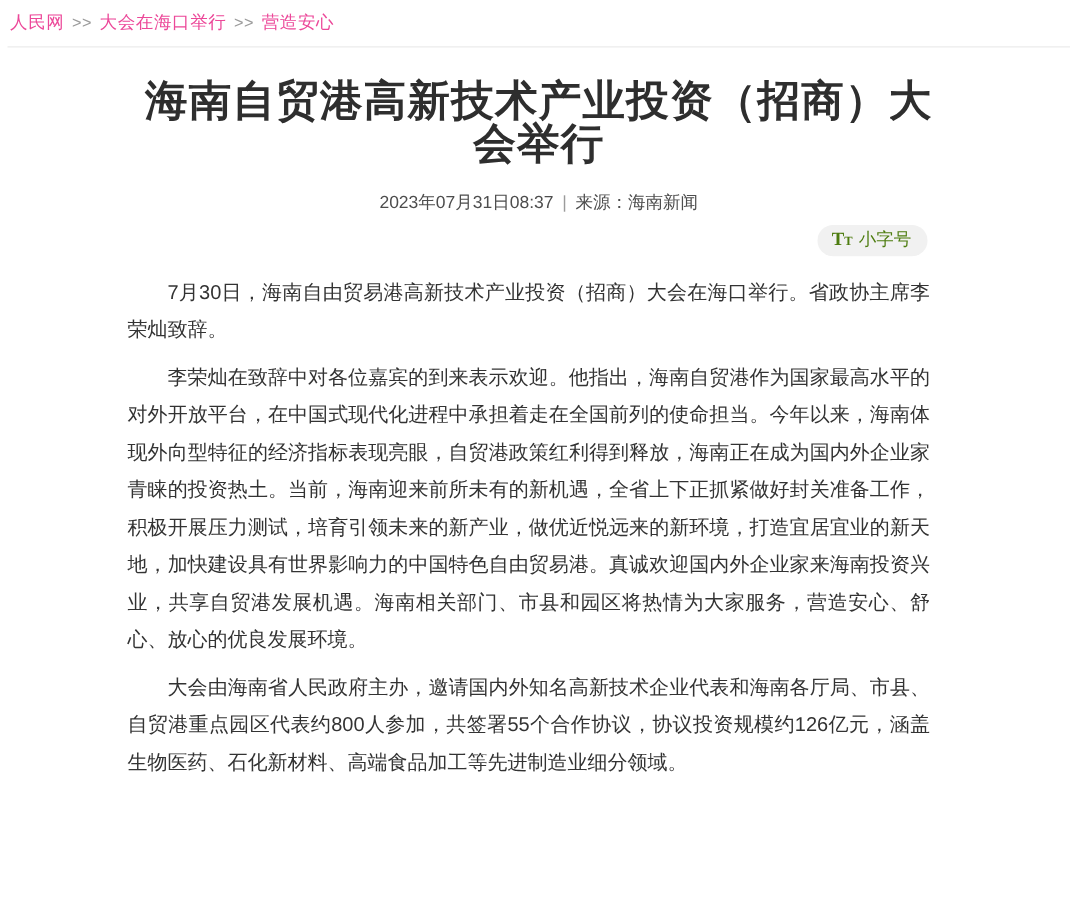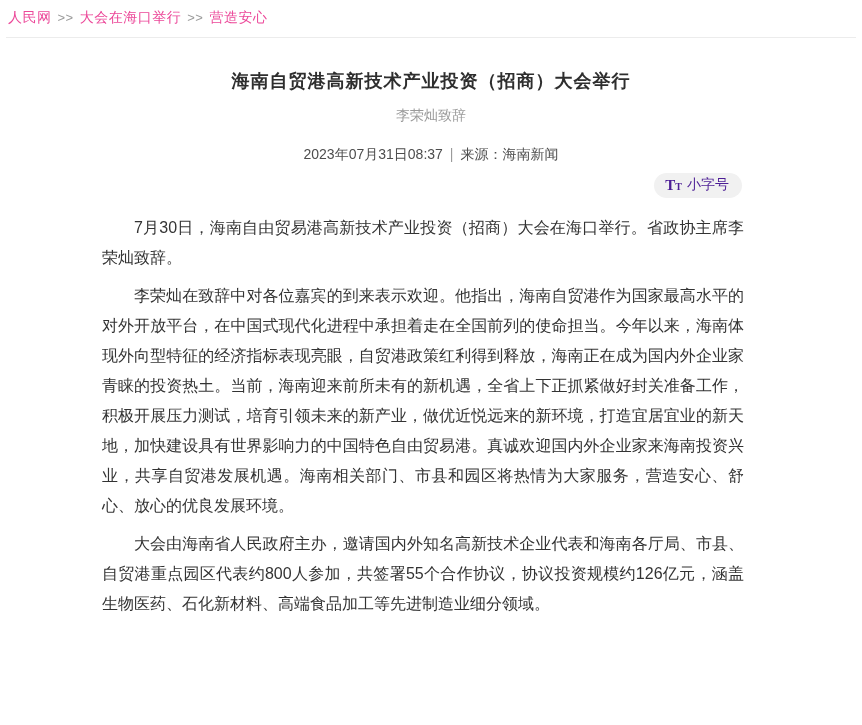--- a/index.html
+++ b/index.html
@@ -35,21 +35,21 @@
     margin: 2px 6px 0 6px;
   }
   
   .content {
     width: 658px;
     margin: 0 auto;
   }
   .article-title {
     margin-top: 26px;
     text-align: center;
-    font-size: 18px;
+    font-size: 34px;
     font-weight: bold;
     color: #2e2e2e;
     letter-spacing: 1px;
     line-height: 34px;
   }
   .article-subtitle {
     margin-top: 9px;
     text-align: center;
     font-size: 14px;
     color: #9a9a9a;
@@ -69,21 +69,21 @@
     margin-top: 9px;
     padding-right: 18px;
   }
   .fontsize-pill {
     display: inline-flex;
     align-items: center;
     background: #f1f1f1;
     border-radius: 13px;
     padding: 3px 13px 4px 11px;
     font-size: 14px;
-    color: #4c1d95;
+    color: #4d7c0f;
     cursor: pointer;
     user-select: none;
   }
   .fontsize-pill .tt-icon {
     font-family: "Liberation Serif", "DejaVu Serif", serif;
     font-weight: bold;
     margin-right: 5px;
     line-height: 1;
   }
   .tt-icon .t-big { font-size: 15px; }
@@ -109,21 +109,20 @@
 <body>
 
 <div class="breadcrumb">
   <a class="crumb">人民网</a><span class="sep">&gt;&gt;</span><a class="crumb">大会在海口举行</a><span class="sep">&gt;&gt;</span><a class="crumb">营造安心</a>
 </div>
 <hr class="top-divider">
 
 <div class="content">
 
   <h1 class="article-title">海南自贸港高新技术产业投资（招商）大会举行</h1>
-  <div class="article-subtitle">李荣灿致辞</div>
 
   <div class="article-meta">
     <span>2023年07月31日08:37</span><span class="meta-sep">|</span><span>来源：</span><a class="source-name">海南新闻</a>
   </div>
 
   <div class="toolbar-row">
     <span class="fontsize-pill">
       <span class="tt-icon"><span class="t-big">T</span><span class="t-small">T</span></span>
       <span>小字号</span>
     </span>

